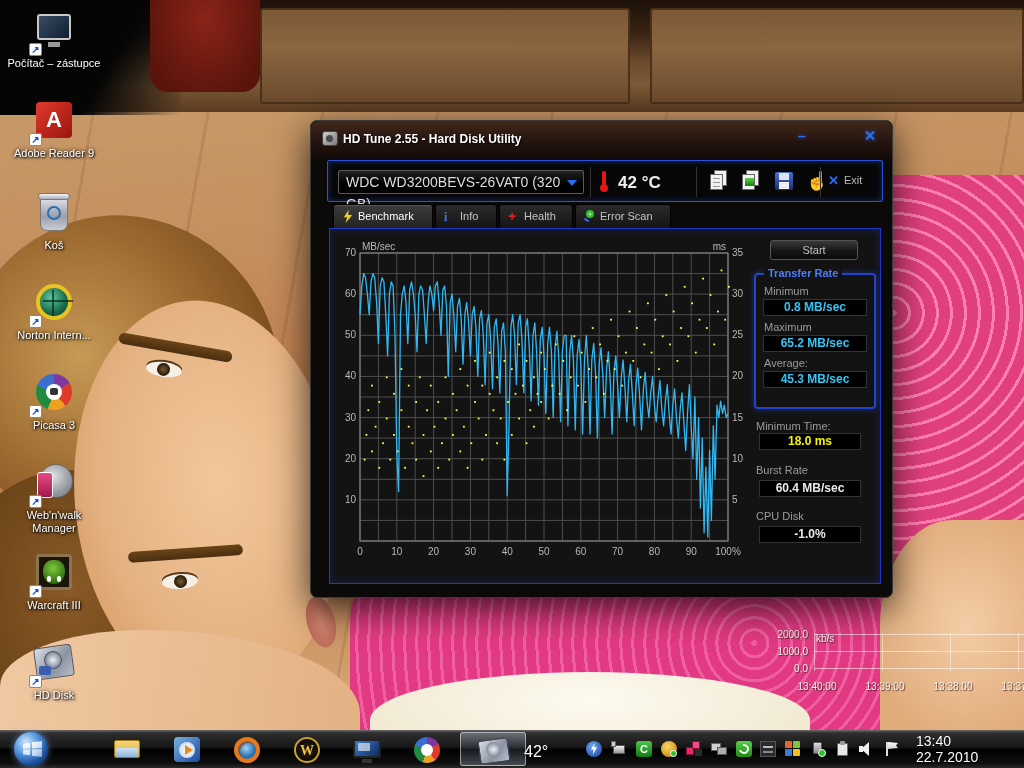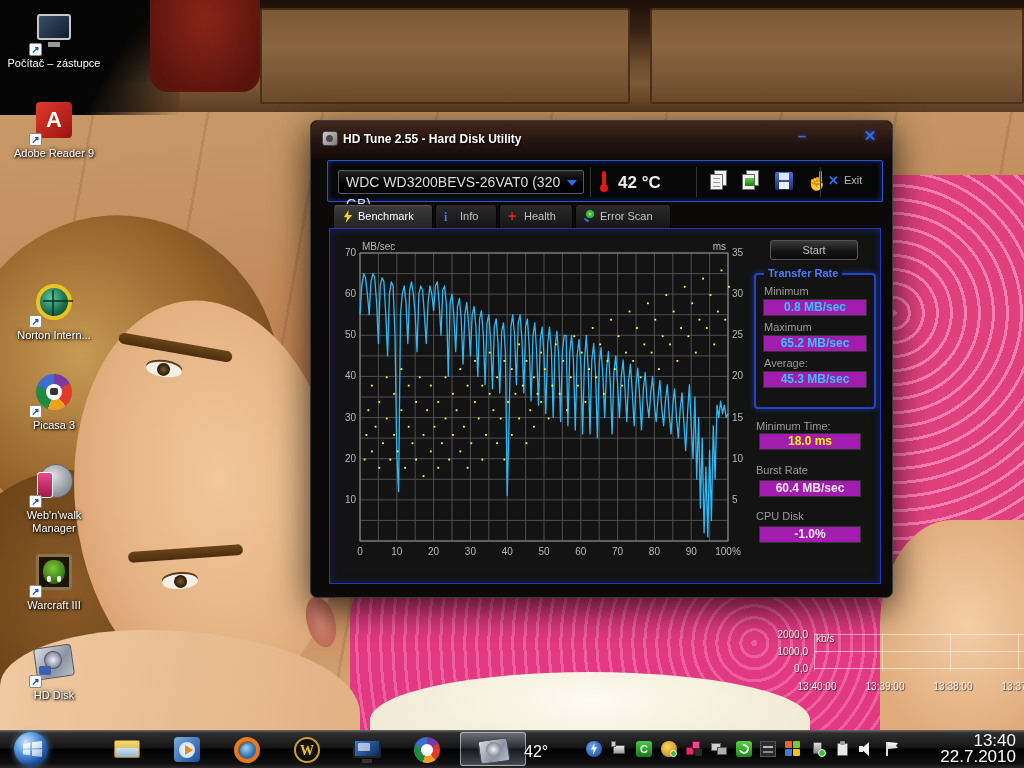--- a/index.html
+++ b/index.html
@@ -70,35 +70,35 @@
   .tab.active { background:linear-gradient(#3c3c3c,#232323); color:#fff; box-shadow:0 1px 0 #555 inset; }
   .tab .tlbl { position:absolute; left:24px; top:5px; }
   .tabico { position:absolute; left:8px; top:5px; width:12px; height:13px; }
 
   .panel { position:absolute; left:18px; top:107px; width:552px; height:356px; background:#131313; border:1px solid #2336c8; box-shadow:0 0 8px rgba(30,60,200,.35) inset; }
 
   .startbtn { position:absolute; left:440px; top:11px; width:88px; height:20px; background:linear-gradient(#3a3a3a,#161616 55%,#0a0a0a); border:1px solid #555; border-radius:3px; color:#c0c0c0; font-size:11px; text-align:center; line-height:18px; cursor:pointer; }
   .grpbox { position:absolute; left:424px; top:44px; width:122px; height:136px; border:2px solid #2244cc; border-radius:4px; box-shadow:0 0 6px rgba(40,80,220,.5); }
   .grpbox .legend { position:absolute; left:8px; top:-8px; background:#131313; padding:0 4px; color:#4a7cff; font-weight:bold; font-size:11px; }
   .flabel { position:absolute; color:#9b9b9b; font-size:11px; }
-  .vbox { position:absolute; height:17px; background:#a21caf; border:1px solid #333; font-size:12px; font-weight:bold; text-align:center; line-height:15px; }
+  .vbox { position:absolute; height:17px; background:#000000; border:1px solid #333; font-size:12px; font-weight:bold; text-align:center; line-height:15px; }
   .cyan { color:#37c4f5; } .yellow { color:#f5f500; } .white { color:#eaeaea; }
 
   
   .taskbar { position:absolute; left:0; top:730px; width:1024px; height:38px; background:linear-gradient(#6a6a6a 0%,#2e2e2e 8%,#161616 45%,#000 52%,#101010 88%,#2a2a2a 100%); }
   .orb { position:absolute; left:14px; top:2px; width:34px; height:34px; border-radius:50%; background:radial-gradient(circle at 35% 30%, #cfe6ff, #5a9be0 35%, #1c4f9a 68%, #0a2a5a); box-shadow:0 0 6px rgba(120,180,255,.6); cursor:pointer; }
   .orb .fl { position:absolute; left:9px; top:10px; width:16px; height:14px; background:
       linear-gradient(135deg, rgba(255,255,255,.95), rgba(255,255,255,.55));
       clip-path:polygon(0 15%, 45% 5%, 45% 45%, 0 50%, 0 55%, 45% 52%, 45% 95%, 0 88%, 0 15%); }
   .orb .fr { position:absolute; left:18px; top:9px; width:10px; height:16px; background:linear-gradient(135deg, rgba(255,255,255,.95), rgba(255,255,255,.5)); clip-path:polygon(0 8%, 100% 0, 100% 45%, 0 47%, 0 53%, 100% 50%, 100% 100%, 0 92%); }
   .tbtn { position:absolute; top:2px; width:42px; height:34px; border-radius:3px; cursor:pointer; }
   .tbtn.active { background:linear-gradient(rgba(220,230,245,.35),rgba(120,140,170,.18) 50%,rgba(200,215,235,.28)); border:1px solid rgba(255,255,255,.5); }
   .tray { position:absolute; top:0; height:38px; color:#fff; }
   .trico { position:absolute; top:11px; width:16px; height:16px; cursor:pointer; }
-  .clock { position:absolute; left:916px; top:3px; width:100px; text-align:right; color:#fff; font-size:17px; line-height:16px; text-shadow:0 1px 1px #000; cursor:default; }
+  .clock { position:absolute; left:916px; top:3px; width:100px; text-align:left; color:#fff; font-size:14px; line-height:16px; text-shadow:0 1px 1px #000; cursor:default; }
 </style>
 </head>
 <body>
 
 <div class="screen">
 
   <div class="wall">
     <div class="wall-planks"></div>
     <div class="wall-cabinet"></div>
     <div class="wall-cabinet-door" style="left:260px;width:370px;"></div>
@@ -149,20 +149,28 @@
       <div class="sc">↗</div>
       </div>
     <div class="lbl">Počítač – zástupce</div>
   </div>
   <div class="dicon" style="top:100px;">
     <div class="ic">
         <div class="abs" style="left:5px;top:2px;width:36px;height:36px;background:linear-gradient(135deg,#e03a2a,#9a1410);border-radius:4px;color:#fff;font-weight:bold;font-size:22px;text-align:center;line-height:36px;">A</div>
       <div class="sc">↗</div>
       </div>
     <div class="lbl">Adobe Reader 9</div>
+  </div>
+  <div class="dicon" style="top:192px;">
+    <div class="ic">
+        <div class="abs" style="left:9px;top:3px;width:28px;height:36px;background:linear-gradient(#e8e8ee,#9aa0ac 60%,#c8ccd4);border:1px solid #777;border-radius:4px 4px 7px 7px;"></div>
+      <div class="abs" style="left:7px;top:1px;width:32px;height:7px;background:linear-gradient(#f4f4f8,#aab0ba);border:1px solid #777;border-radius:4px;"></div>
+      <div class="abs" style="left:16px;top:14px;width:14px;height:14px;border:2px solid #2a6db0;border-radius:50%;"></div>
+      </div>
+    <div class="lbl">Koš</div>
   </div>
   <div class="dicon" style="top:282px;">
     <div class="ic">
         <div class="abs" style="left:5px;top:2px;width:36px;height:36px;border-radius:50%;background:radial-gradient(circle at 40% 35%,#5ac8a0,#1a6a4a 60%,#0c3a28);border:4px solid #e8c420;"></div>
       <div class="abs" style="left:12px;top:18px;width:30px;height:2px;background:rgba(10,40,30,.7);"></div>
       <div class="abs" style="left:21px;top:8px;width:2px;height:26px;background:rgba(10,40,30,.7);"></div>
       <div class="sc">↗</div>
       </div>
     <div class="lbl">Norton Intern...</div>
   </div>

